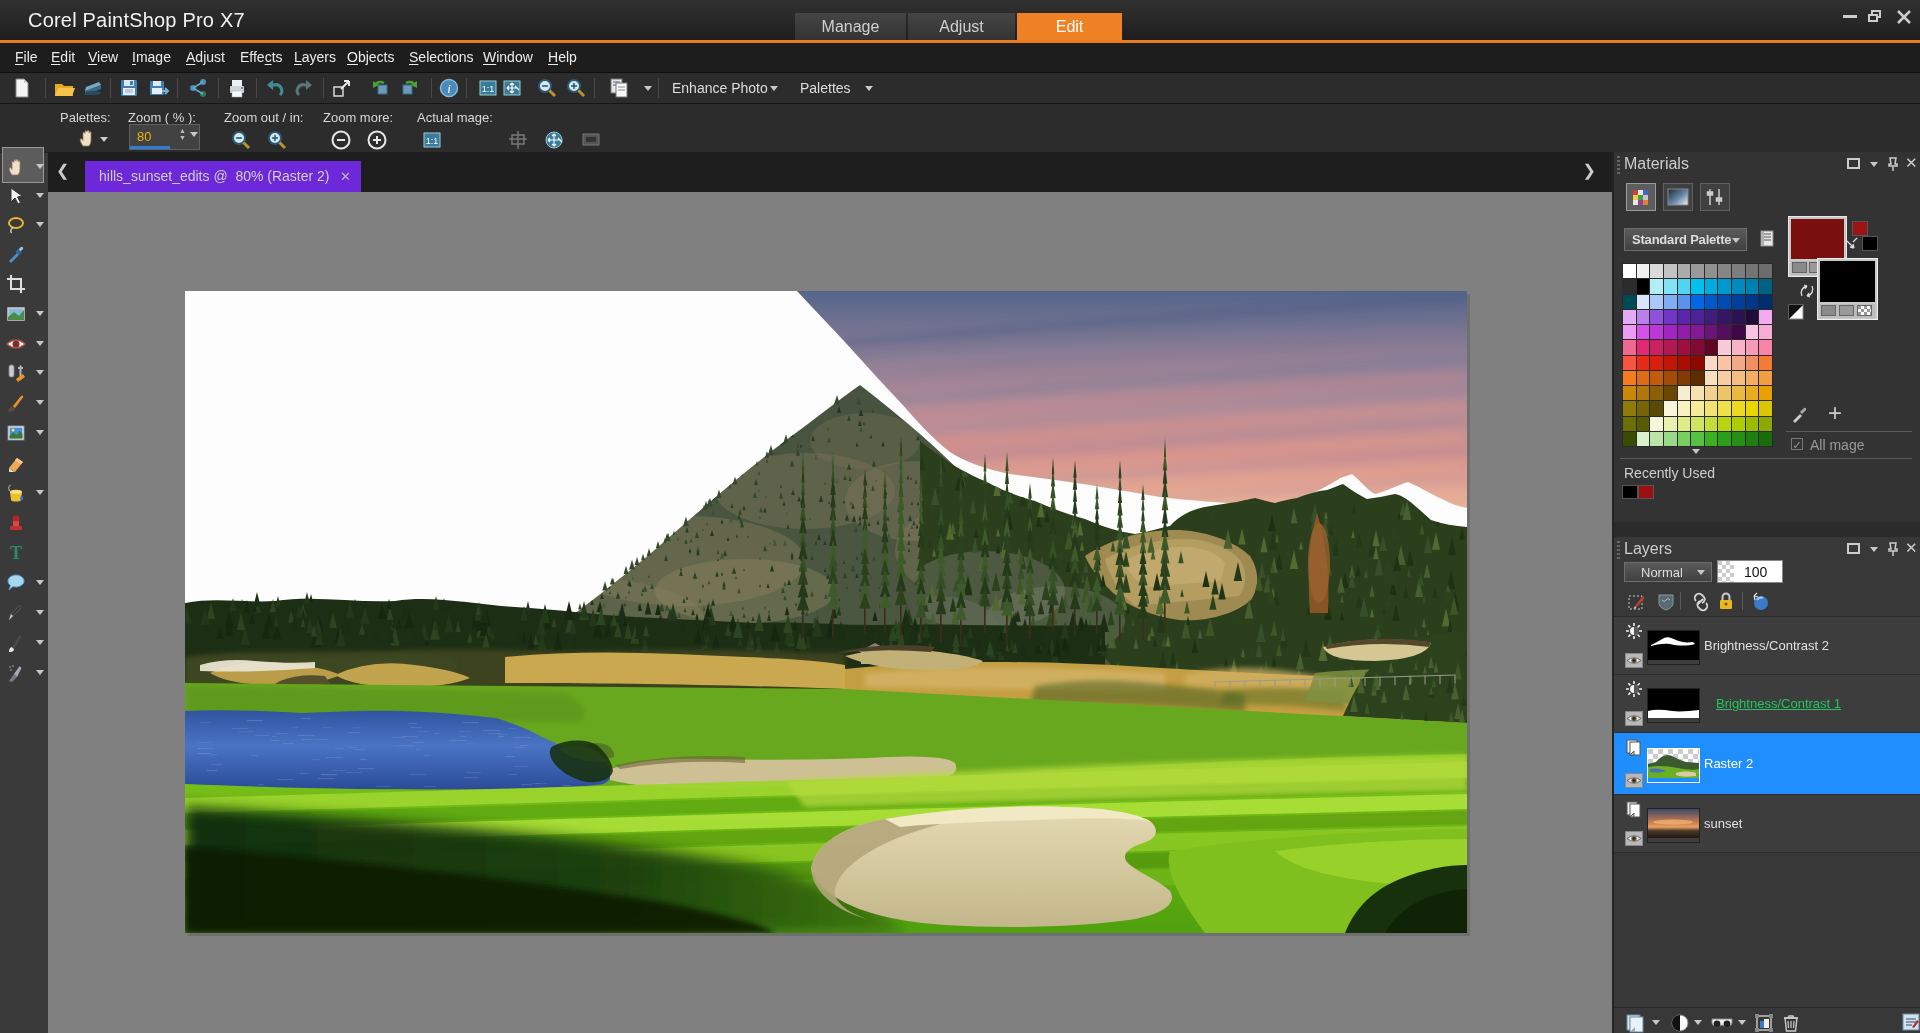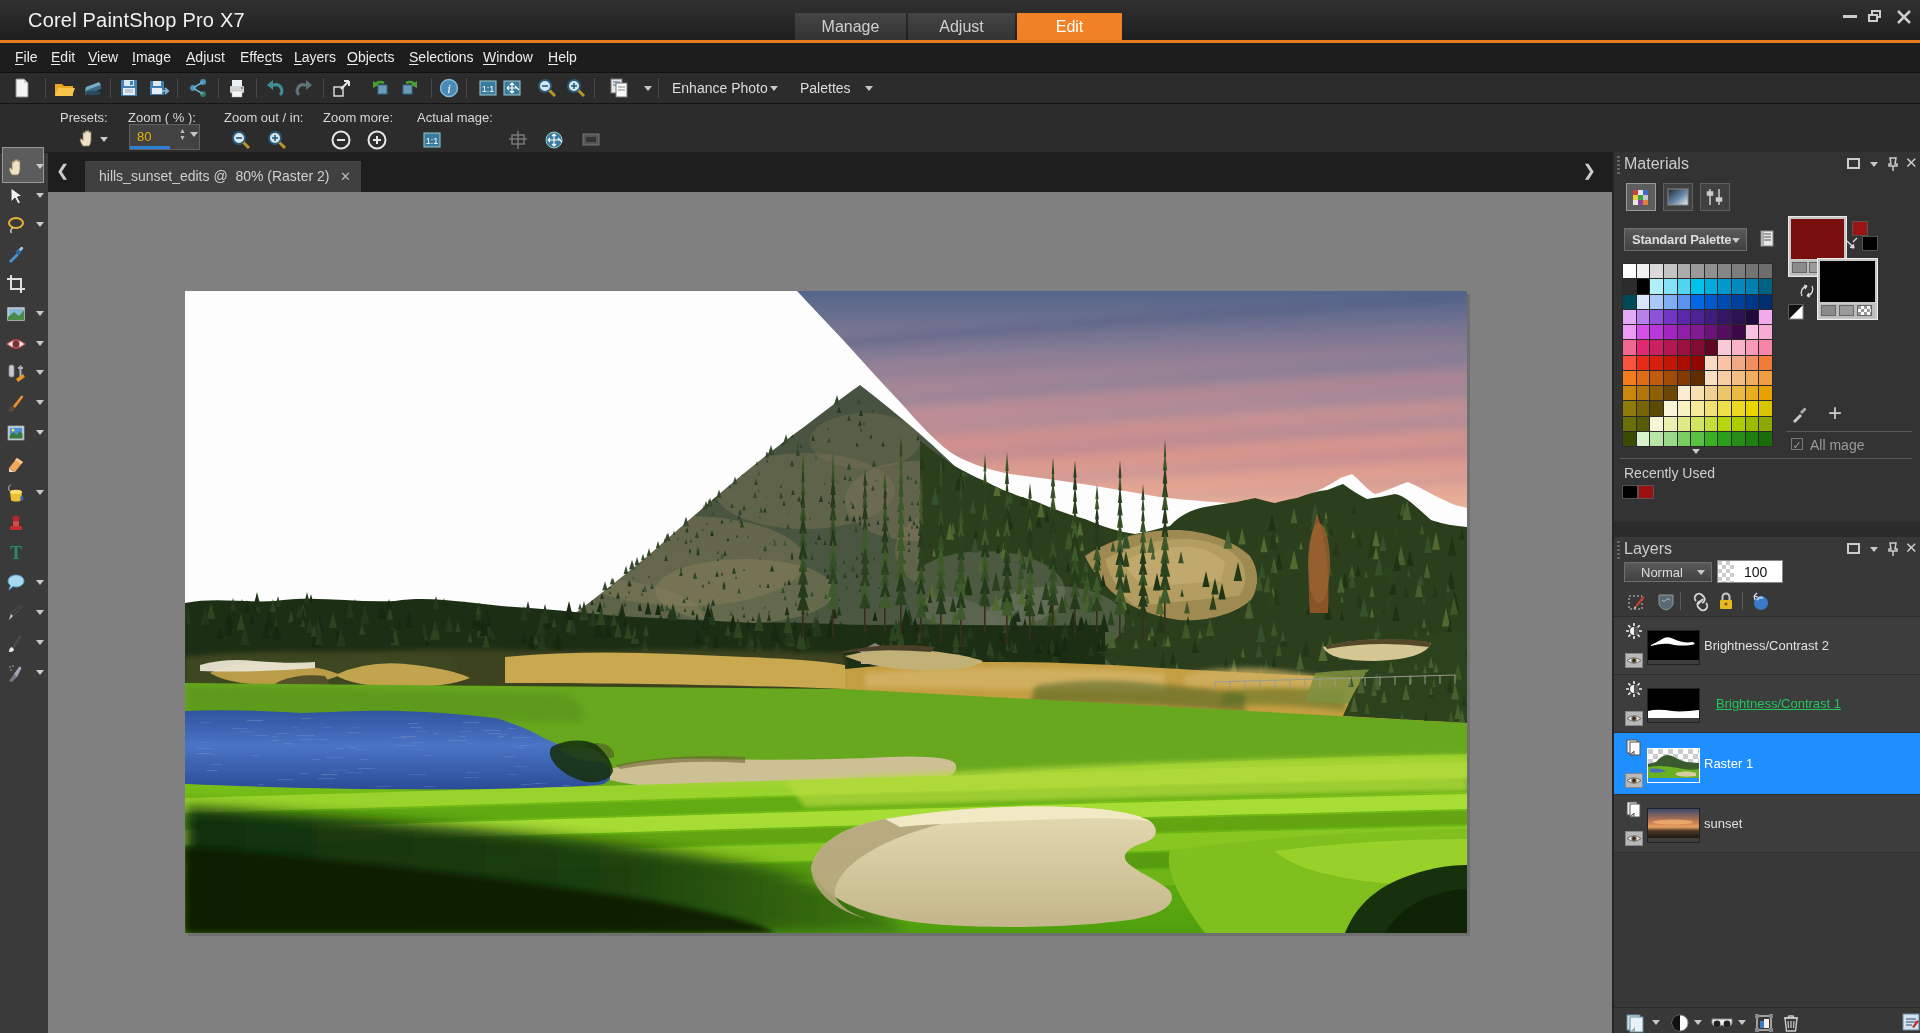--- a/index.html
+++ b/index.html
@@ -15,21 +15,21 @@
 #menubar u { text-decoration:underline; text-underline-offset:2px; }
 #toolbar1 { left:0; top:72px; width:1920px; height:31px; background:#2c2c2c; border-top:1px solid #101010; }
 .ticon { position:absolute; top:4px; width:22px; height:22px; }
 .tsep { position:absolute; top:5px; width:1px; height:20px; background:#484848; }
 .tbtext { position:absolute; top:7px; color:#dddddd; font-size:14px; }
 .dcaret { position:absolute; width:0; height:0; border-left:4px solid transparent;
   border-right:4px solid transparent; border-top:5px solid #c8c8c8; }
 #toolbar2 { left:0; top:103px; width:1920px; height:49px; background:#2c2c2c; border-top:1px solid #151515; }
 #toolbar2 .lbl { position:absolute; top:6px; color:#d8d8d8; font-size:13px; }
 #docbar { left:48px; top:152px; width:1564px; height:40px; background:#1e1e1e; }
-#doctab { position:absolute; left:37px; top:9px; width:276px; height:31px; background:#404040;
+#doctab { position:absolute; left:37px; top:9px; width:276px; height:31px; background:#6d28d9;
   color:#cfcfcf; font-size:14px; line-height:30px; }
 #lefttools { left:0; top:152px; width:48px; height:881px; background:#3a3a3a; border-top:1px solid #222; }
 #canvas { left:48px; top:192px; width:1564px; height:841px; background:#808080; }
 #photo { position:absolute; left:137px; top:99px; width:1282px; height:642px; background:#ffffff;
   box-shadow:3px 3px 0 #6f6f6f; }
 #rightpanel { left:1612px; top:152px; width:308px; height:881px; background:#333333; border-left:2px solid #242424; }
 #palgrid { position:absolute; left:8px; top:111px; width:151px; height:184px; background:#2a2a2a;
   display:grid; grid-template-columns:repeat(11,1fr); grid-template-rows:repeat(12,1fr); gap:1px;
   border:1px solid #2a2a2a; }
 #palgrid i { display:block; }
@@ -162,21 +162,21 @@
     <span class="tsep" style="left:466px"></span>
     <span class="tsep" style="left:594px"></span>
     <span class="tsep" style="left:658px"></span>
     <span class="dcaret" style="left:644px;top:13px"></span>
     <span class="tbtext" style="left:672px">Enhance Photo</span>
     <span class="dcaret" style="left:770px;top:13px"></span>
     <span class="tbtext" style="left:800px">Palettes</span>
     <span class="dcaret" style="left:865px;top:13px"></span>
   </div>
 <div class="abs" id="toolbar2">
-    <span class="lbl" style="left:60px">Presets:</span>
+    <span class="lbl" style="left:60px">Palettes:</span>
     <span style="position:absolute;left:76px;top:126px;margin-top:-103px"><svg width="22" height="22" viewBox="0 0 22 22">
         <path d="M7,19 C5,16 3.5,13 4.5,12 C5.5,11.3 6.5,12.5 7,13.5 L7,6.5 C7,4.8 9,4.8 9,6.5 L9,5 C9,3.3 11,3.3 11,5 L11,4.6 C11,3 13,3 13,4.6 L13,5.8 C13,4.4 15,4.4 15,5.8 L15,13 C15,16 14,17.5 13,19 Z" fill="#f0e0c8" stroke="#8a7a5a" stroke-width="0.8"></path>
       </svg></span>
     <span class="dcaret" style="left:100px;top:33px"></span>
     <span class="lbl" style="left:128px">Zoom ( % ):</span>
     <div style="position:absolute;left:129px;top:20px;width:71px;height:26px;background:#424242;border:1px solid #606060;">
       <span style="position:absolute;left:7px;top:4px;color:#eab308;font-size:13px;">80</span>
       <span style="position:absolute;right:13px;top:2px;color:#bbbbbb;font-size:7px;">▲<br>▼</span>
       <span style="position:absolute;right:1px;top:7px;" class="dcaret"></span>
       <div style="position:absolute;left:0px;bottom:0px;width:40px;height:3px;background:#2f7fd6;"></div>
@@ -3346,21 +3346,21 @@
             <rect x="35" y="15" width="5" height="5" fill="#cccccc"></rect>
             <rect x="45" y="5" width="5" height="5" fill="#cccccc"></rect>
             <rect x="45" y="15" width="5" height="5" fill="#cccccc"></rect>
             <rect x="55" y="5" width="5" height="5" fill="#cccccc"></rect>
             <rect x="55" y="15" width="5" height="5" fill="#cccccc"></rect>
             <path d="M8,13 C14,6 20,4 26,8 C30,10 34,12 38,13 L51,14 L51,29 L0,29 L0,15 Z" fill="#3a5a30"></path>
             <path d="M0,18 C10,16 20,17 30,19 C40,21 46,21 51,20 L51,29 L0,29 Z" fill="#6ab022"></path>
             <path d="M2,20 C8,19 14,20 18,22 C14,24 6,24 2,23 Z" fill="#4a70b8"></path>
             <path d="M28,24 C34,22 42,22 48,24 L48,27 C40,28 32,28 28,26 Z" fill="#d8cca0"></path>
           </svg></span>
-        <span style="position:absolute;left:90px;top:23px;color:#ffffff;font-size:13px;">Raster 1</span>
+        <span style="position:absolute;left:90px;top:23px;color:#ffffff;font-size:13px;">Raster 2</span>
       </div>
       <div style="position:absolute;left:0px;top:258px;width:308px;height:58px;background:#3d3d3d;border-bottom:1px solid #2e2e2e;">
         <span style="position:absolute;left:11px;top:5px;"><svg width="18" height="18" viewBox="0 0 18 18">
             <rect x="2" y="2" width="10" height="13" fill="#f0f0f0" stroke="#555555"></rect>
             <rect x="5" y="4" width="10" height="13" fill="#ffffff" stroke="#555555"></rect>
             <path d="M5,17 l4,-4 l0,4 Z" fill="#cccccc" stroke="#555"></path>
           </svg></span>
         <span style="position:absolute;left:11px;top:36px;width:18px;height:15px;">
           <span style="position:absolute;left:0;top:0;width:18px;height:15px;background:#b8b8b8;border:1px solid #888;"></span>
           <svg style="position:absolute;left:1px;top:1px" width="16" height="13" viewBox="0 0 16 13">

